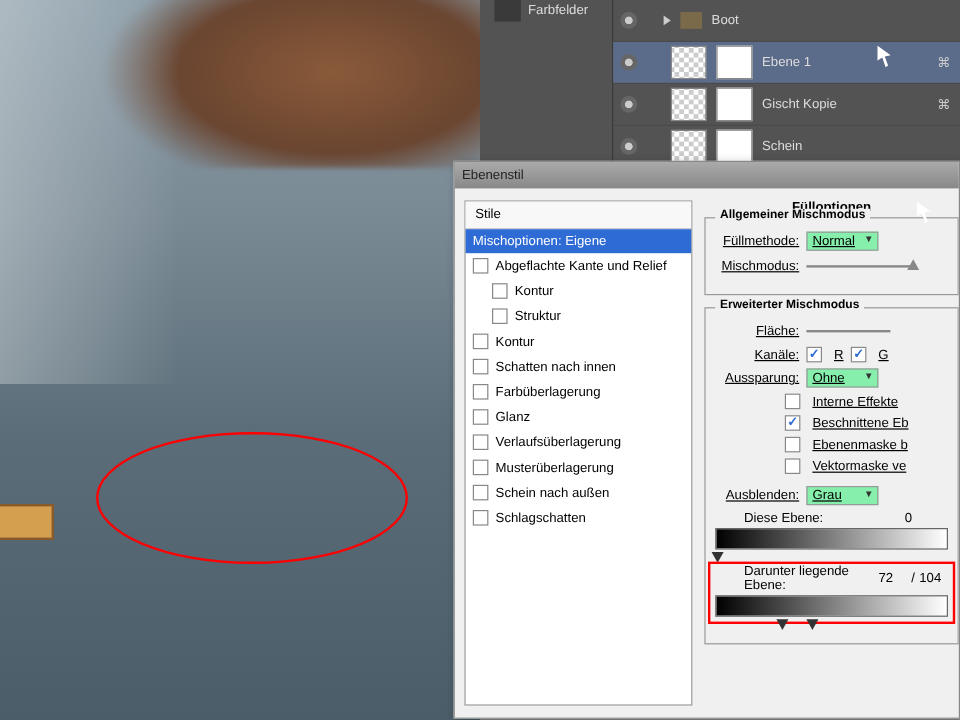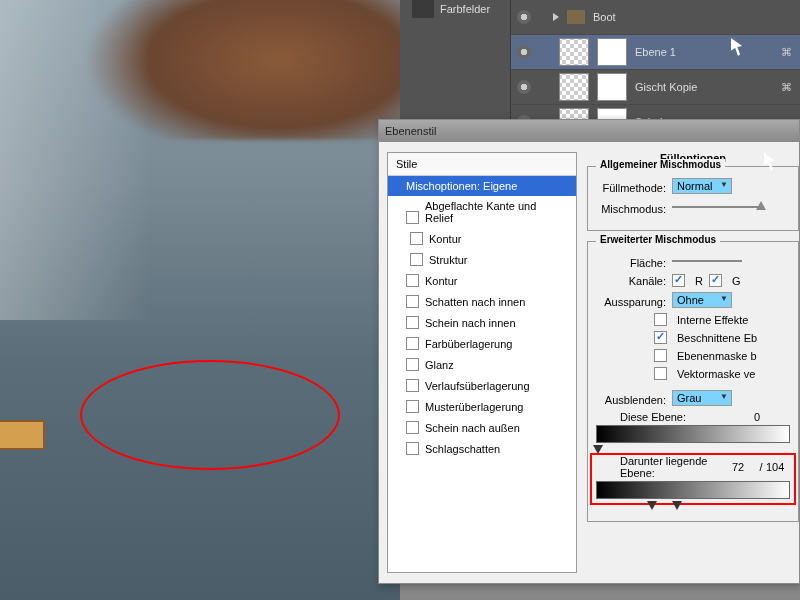--- a/index.html
+++ b/index.html
@@ -26,40 +26,40 @@
     .layer-row { display: flex; align-items: center; height: 35px; padding: 0 6px; color: #ddd; gap: 8px; border-bottom: 1px solid #4a4a4a; }
     .layer-row.selected { background: #5b6b8a; }
     .eye { width: 14px; height: 14px; background: radial-gradient(circle, #ccc 30%, #666 35%); border-radius: 50%; }
     .arrow-right { width: 0; height: 0; border-top: 4px solid transparent; border-bottom: 4px solid transparent; border-left: 6px solid #ccc; }
     .folder { width: 18px; height: 14px; background: #7a6a4a; }
     .layer-thumb { width: 30px; height: 28px; background: repeating-conic-gradient(#ccc 0 25%, #fff 0 50%) 50%/8px 8px; border: 1px solid #888; position: relative; }
     .layer-thumb-mask { width: 30px; height: 28px; background: #fff; border: 1px solid #888; }
     .fx-icon { position: absolute; right: 8px; color: #ccc; }
     .cursor { position: absolute; width: 14px; height: 18px; background: #fff; clip-path: polygon(0 0, 0 70%, 30% 55%, 50% 100%, 65% 92%, 45% 50%, 80% 45%); }
     
-    .dialog { position: absolute; left: 378px; top: 119px; width: 422px; height: 465px; 
+    .dialog { position: absolute; left: 378px; top: 134px; width: 422px; height: 465px; 
       background: #f0f0f0; border: 1px solid #888; box-shadow: 2px 2px 8px rgba(0,0,0,0.3); }
     .dialog-titlebar { height: 22px; background: linear-gradient(#aaa, #888); color: #222; 
       display: flex; align-items: center; padding: 0 6px; font-size: 11px; }
     .dialog-body { display: flex; height: calc(100% - 22px); }
     
     .styles-column { width: 190px; border: 1px solid #999; margin: 10px 0 10px 8px; background: #fff; }
     .styles-header { padding: 5px 8px; border-bottom: 1px solid #ccc; background: #f8f8f8; }
-    .style-item { display: flex; align-items: flex-end; padding: 4px 18px; cursor: pointer; }
+    .style-item { display: flex; align-items: center; padding: 4px 6px; cursor: pointer; }
     .style-item.selected { background: #2e6bd4; color: #fff; }
     .style-item.sub { padding-left: 22px; }
     .check { width: 13px; height: 13px; border: 1px solid #888; background: #fff; margin-right: 6px; }
     .style-label { flex: 1; }
     
     .options-column { flex: 1; padding: 10px 0 10px 10px; overflow: hidden; }
     .fieldset { border: 1px solid #999; padding: 6px 8px 10px; margin-bottom: 10px; position: relative; }
     .fieldset-title { position: absolute; top: -8px; left: 8px; background: #f0f0f0; padding: 0 4px; font-weight: bold; font-size: 10px; }
-    .opt-row { display: flex; align-items: flex-end; margin: 5px 0; gap: 6px; }
+    .opt-row { display: flex; align-items: center; margin: 5px 0; gap: 6px; text-decoration: underline; }
     .opt-label { text-align: right; width: 70px; }
-    .combo { border: 1px solid #999; background: #7dd3fc; padding: 1px 18px 1px 4px; position: relative; min-width: 60px; }
+    .combo { border: 1px solid #999; background: #86efac; padding: 1px 18px 1px 4px; position: relative; min-width: 60px; }
     .combo::after { content: '▼'; position: absolute; right: 3px; font-size: 8px; color: #333; }
     .slider-track { width: 90px; height: 16px; position: relative; }
     .slider-track::before { content: ''; position: absolute; top: 7px; left: 0; right: 0; height: 2px; background: #888; }
     .slider-thumb-tri { position: absolute; top: 2px; width: 0; height: 0; border-left: 5px solid transparent; border-right: 5px solid transparent; border-bottom: 9px solid #888; }
     .check-label { display: flex; align-items: center; gap: 4px; }
     .checked { position: relative; }
     .checked::after { content: '✓'; position: absolute; color: #2e6bd4; font-weight: bold; font-size: 11px; top: -2px; left: 1px; }
     
     .blend-gradient { width: 100%; height: 18px; background: linear-gradient(90deg, #000, #fff); border: 1px solid #666; position: relative; margin: 2px 0 12px 0; }
     .slider-marker { position: absolute; bottom: -12px; width: 0; height: 0; border-left: 5px solid transparent; border-right: 5px solid transparent; border-top: 9px solid #333; }
@@ -156,24 +156,20 @@
           <div class="style-item">
             <span class="check"></span>
             <span class="style-label">Kontur</span>
           </div>
           <div class="style-item">
             <span class="check"></span>
             <span class="style-label">Schatten nach innen</span>
           </div>
           <div class="style-item">
             <span class="check"></span>
-            <span class="style-label">Schein nach innen</span>
-          </div>
-          <div class="style-item">
-            <span class="check"></span>
             <span class="style-label">Farbüberlagerung</span>
           </div>
           <div class="style-item">
             <span class="check"></span>
             <span class="style-label">Glanz</span>
           </div>
           <div class="style-item">
             <span class="check"></span>
             <span class="style-label">Verlaufsüberlagerung</span>
           </div>

